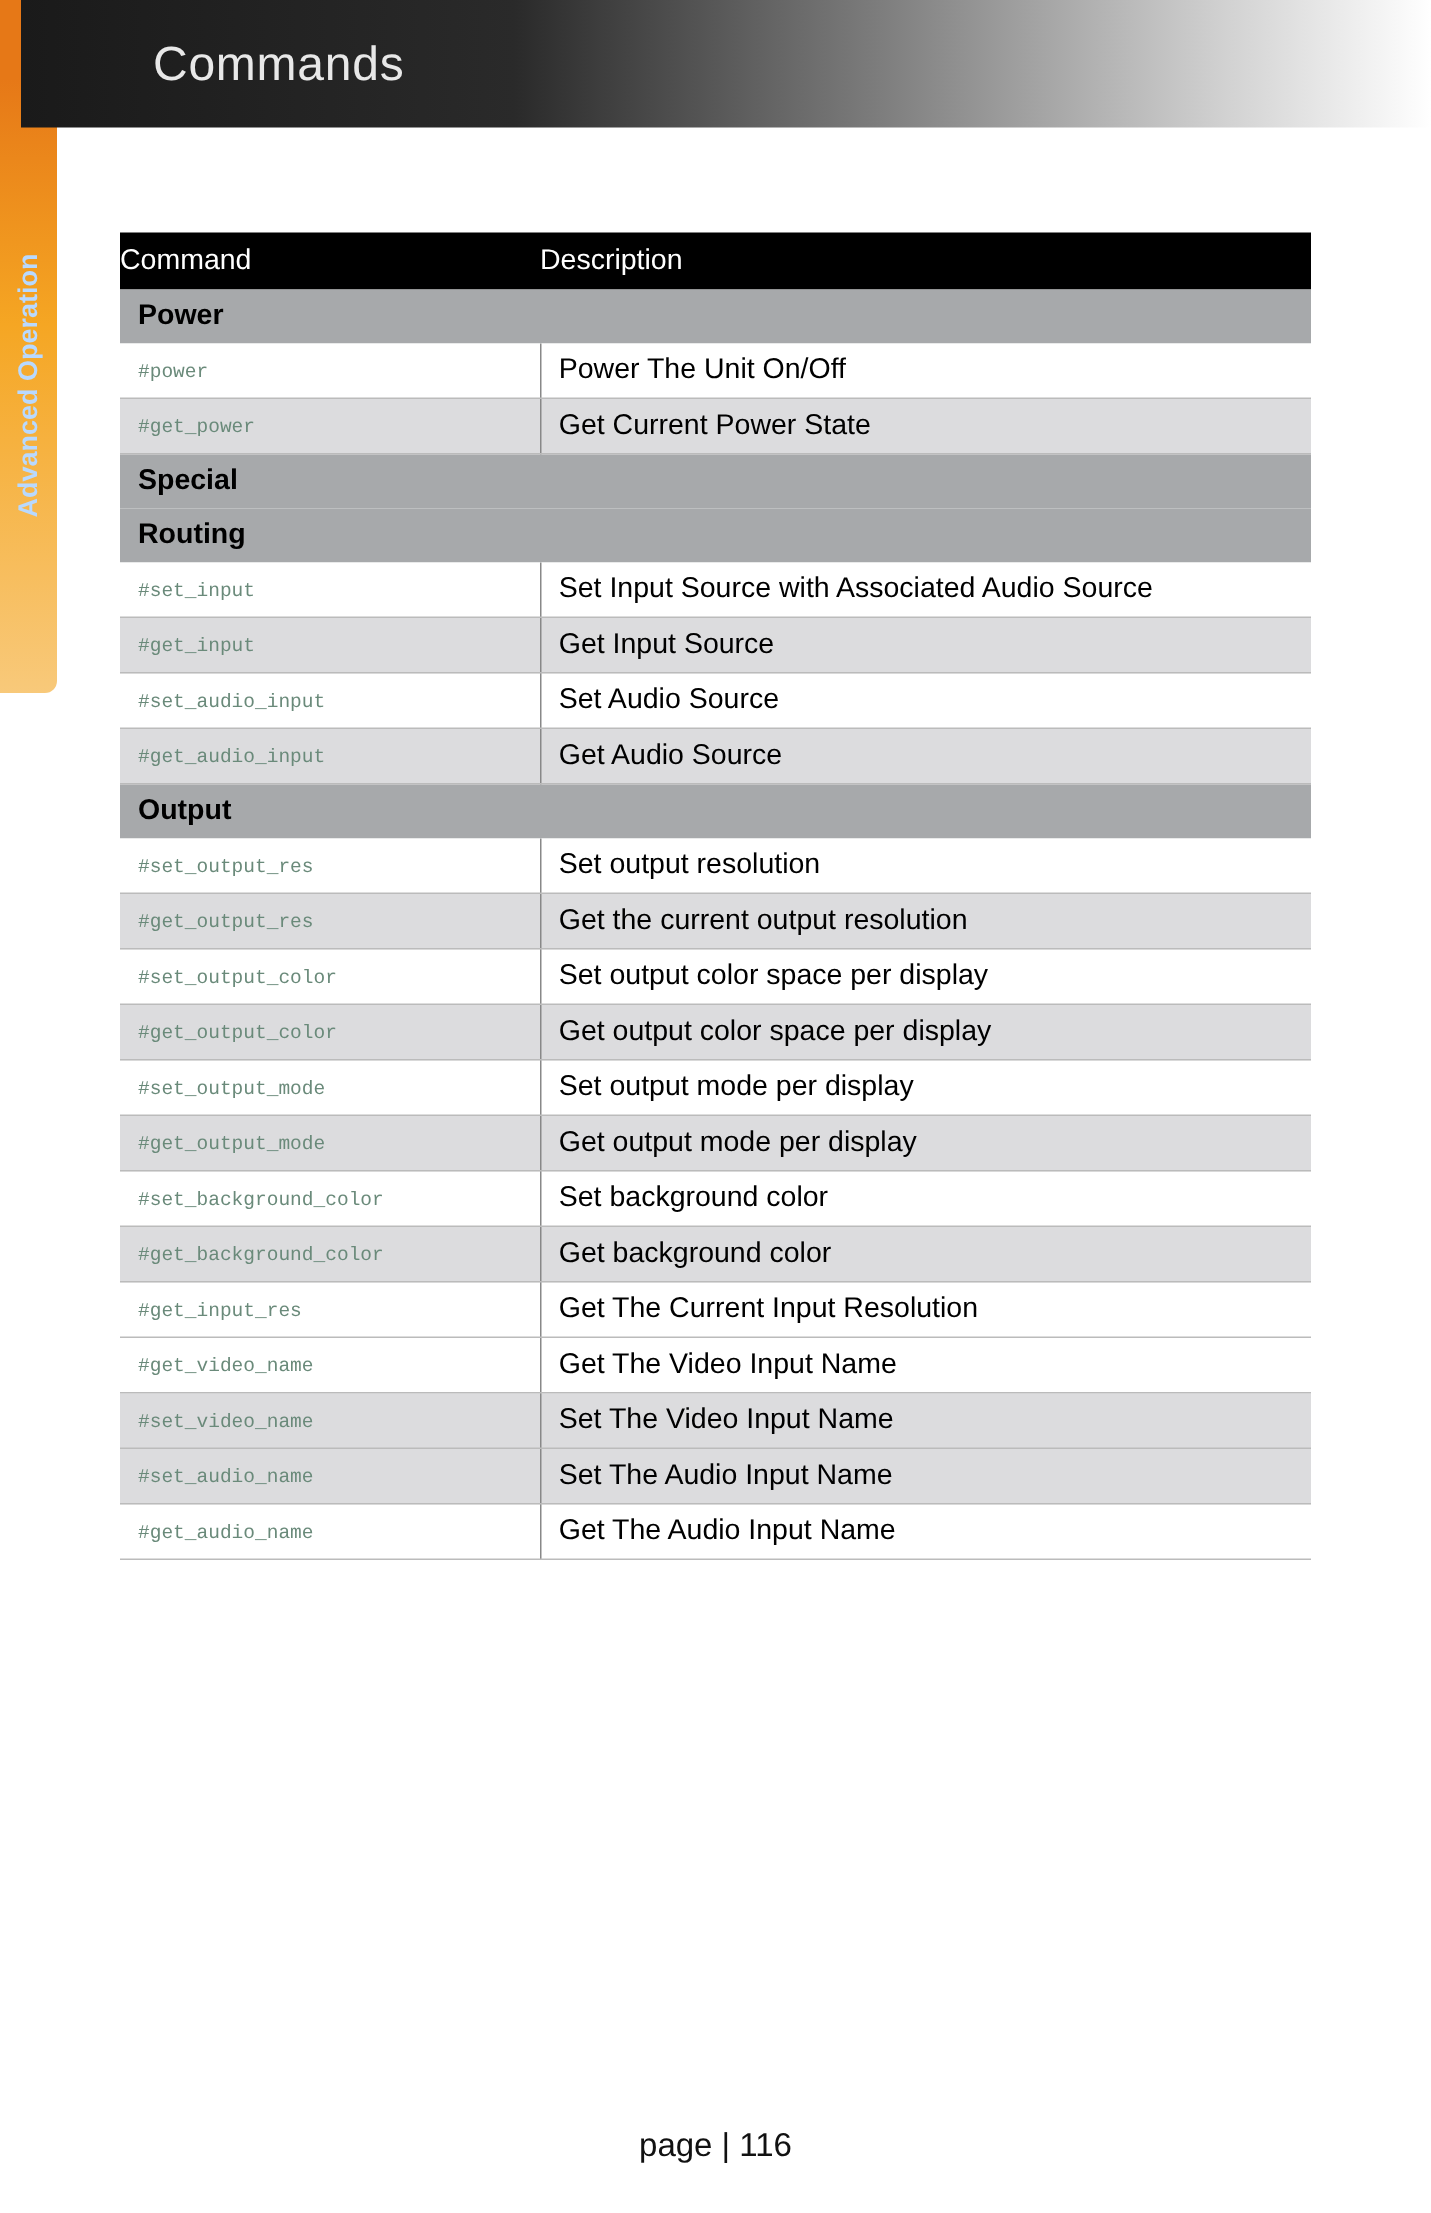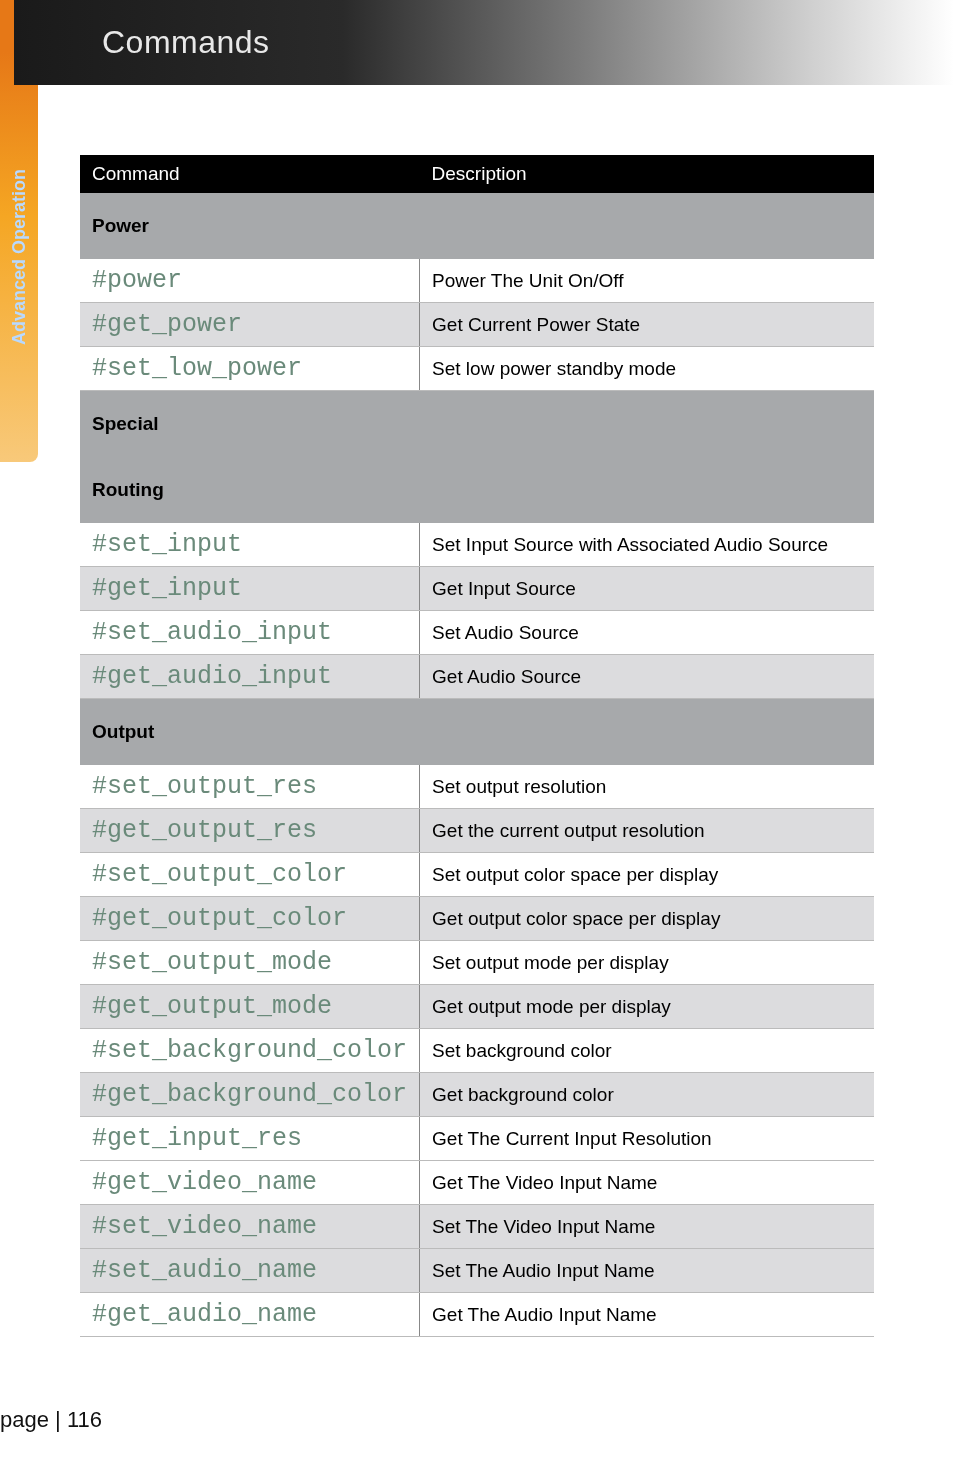--- a/index.html
+++ b/index.html
@@ -4,31 +4,31 @@
 <style>
 * { margin: 0; padding: 0; box-sizing: border-box; }
 body { width: 954px; height: 1475px; background: #fff; font-family: Arial, Helvetica, sans-serif; position: relative; }
 .orange-bar { position: absolute; left: 0; top: 0; width: 14px; height: 52px; background: #e67817; }
 .side-tab { position: absolute; left: 0; top: 52px; width: 38px; height: 410px; background: linear-gradient(180deg, #e67817 0%, #f5a623 40%, #f8c97a 100%); border-bottom-right-radius: 8px; }
 .side-tab-text { position: absolute; left: 50%; top: 50%; transform: translate(-50%, -50%) rotate(-90deg); white-space: nowrap; color: #b8d9ff; font-size: 18px; font-weight: bold; }
 .header-band { position: absolute; left: 14px; top: 0; right: 0; height: 85px; background: linear-gradient(90deg, #1a1a1a 0%, #2a2a2a 35%, #7a7a7a 60%, #d0d0d0 85%, #ffffff 100%); display: flex; align-items: center; padding-left: 88px; }
 .header-title { color: #e8e8e8; font-size: 32px; font-weight: 300; letter-spacing: 0.5px; }
 .content { position: absolute; left: 80px; top: 155px; width: 794px; }
 table { width: 100%; border-collapse: collapse; font-size: 19px; }
-thead th { background: #000; color: #fff; text-align: left; font-weight: 400; padding: 8px 12px; }
+thead th { background: #000; color: #fff; text-align: left; font-weight: 400; padding: 8px 0; }
 thead th:first-child { width: 280px; }
-tr.section td { background: #a7a9ab; color: #000; font-weight: bold; padding: 22px 12px; }
+tr.section td { background: #a7a9ab; color: #000; font-weight: bold; padding: 7px 12px; }
 tr.row td { padding: 7px 12px; vertical-align: middle; }
-tr.row td:first-child { font-family: "Courier New", monospace; color: #6a8a7a; font-size: 25px; border-right: 1px solid #888; }
+tr.row td:first-child { font-family: "Courier New", monospace; color: #6a8a7a; font-size: 13px; border-right: 1px solid #888; }
 tr.row td:last-child { color: #000; font-family: Arial, sans-serif; }
 tr.row.even td { background: #fff; }
 tr.row.odd td { background: #dcdcde; }
 tr.row td { border-bottom: 1px solid #bbb; }
 
-.page-footer { position: absolute; bottom: 42px; width: 100%; text-align: left; font-size: 22px; color: #111; }
+.page-footer { position: absolute; bottom: 32px; width: 100%; text-align: center; font-size: 22px; color: #111; }
 </style>
 </head>
 <body>
 
 <div class="orange-bar"></div>
 <div class="side-tab">
   <span class="side-tab-text">Advanced Operation</span>
 </div>
 
 <div class="header-band">
@@ -47,24 +47,20 @@
     <tr class="section">
           <td colspan="2">Power</td>
         </tr>
         <tr class="row even">
           <td>#power</td>
           <td>Power The Unit On/Off</td>
         </tr>
         <tr class="row odd">
           <td>#get_power</td>
           <td>Get Current Power State</td>
-        </tr>
-        <tr class="row even">
-          <td>#set_low_power</td>
-          <td>Set low power standby mode</td>
         </tr>
         <tr class="section">
           <td colspan="2">Special</td>
         </tr>
         <tr class="section">
           <td colspan="2">Routing</td>
         </tr>
         <tr class="row even">
           <td>#set_input</td>
           <td>Set Input Source with Associated Audio Source</td>

